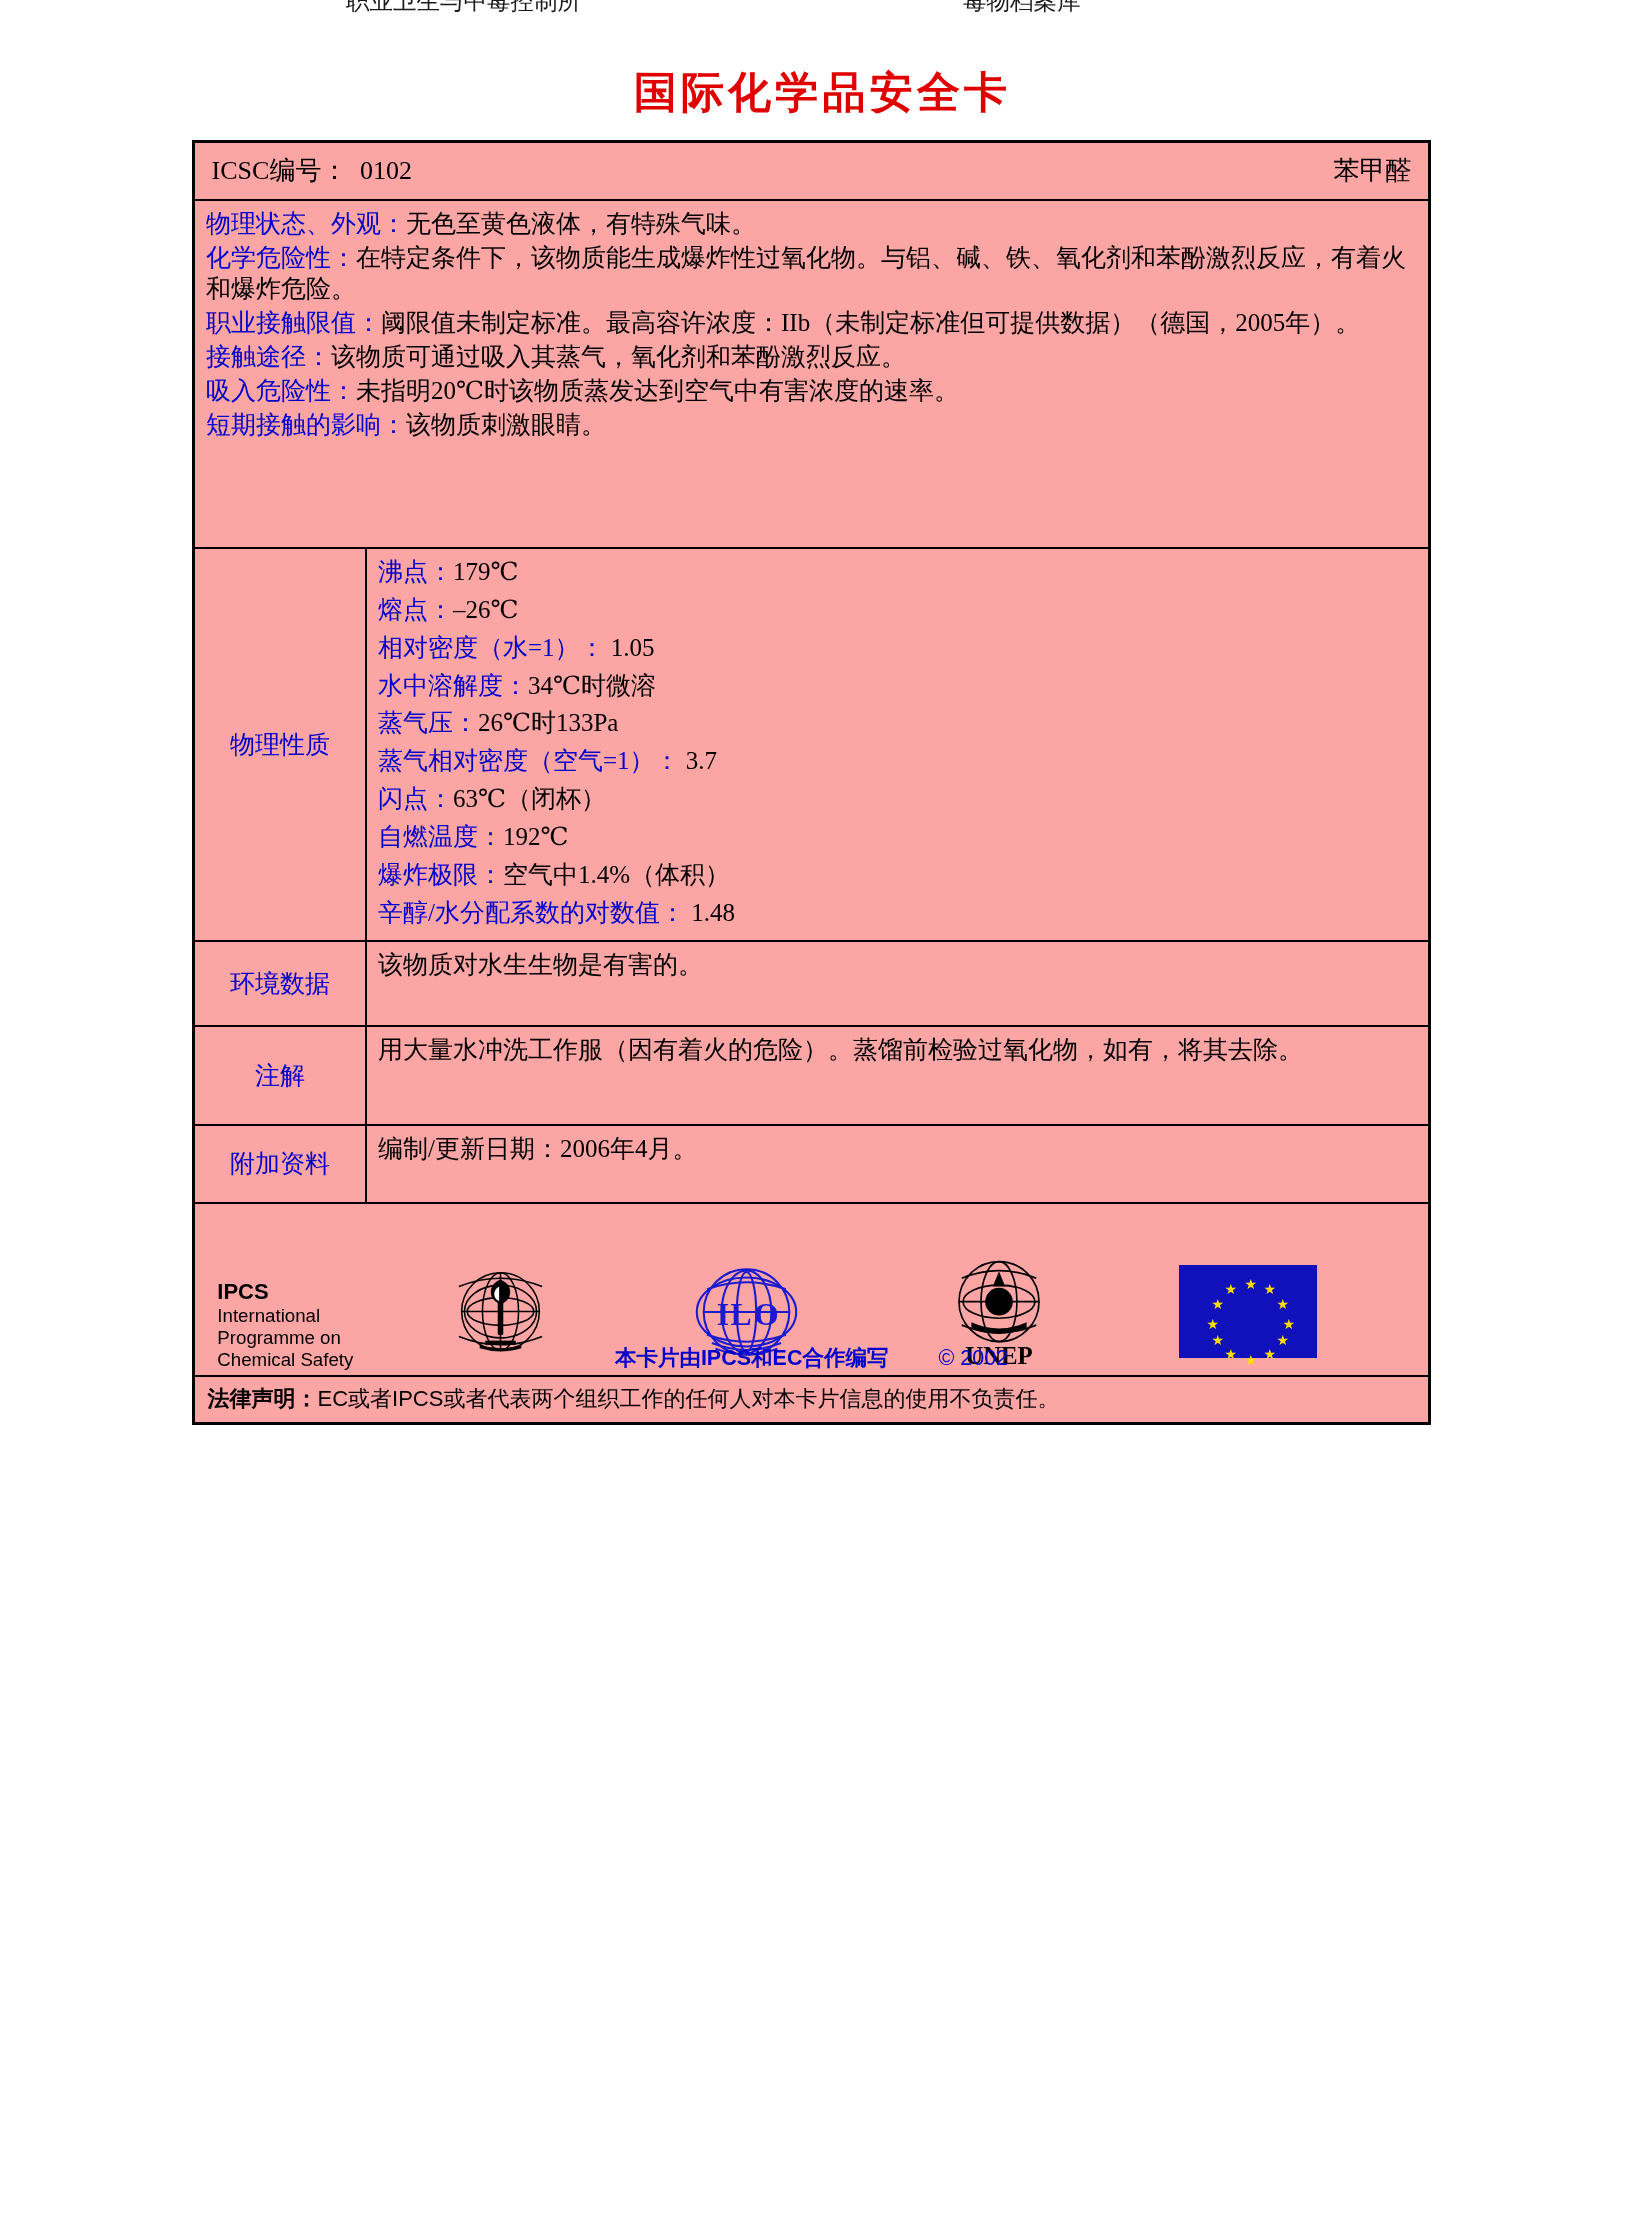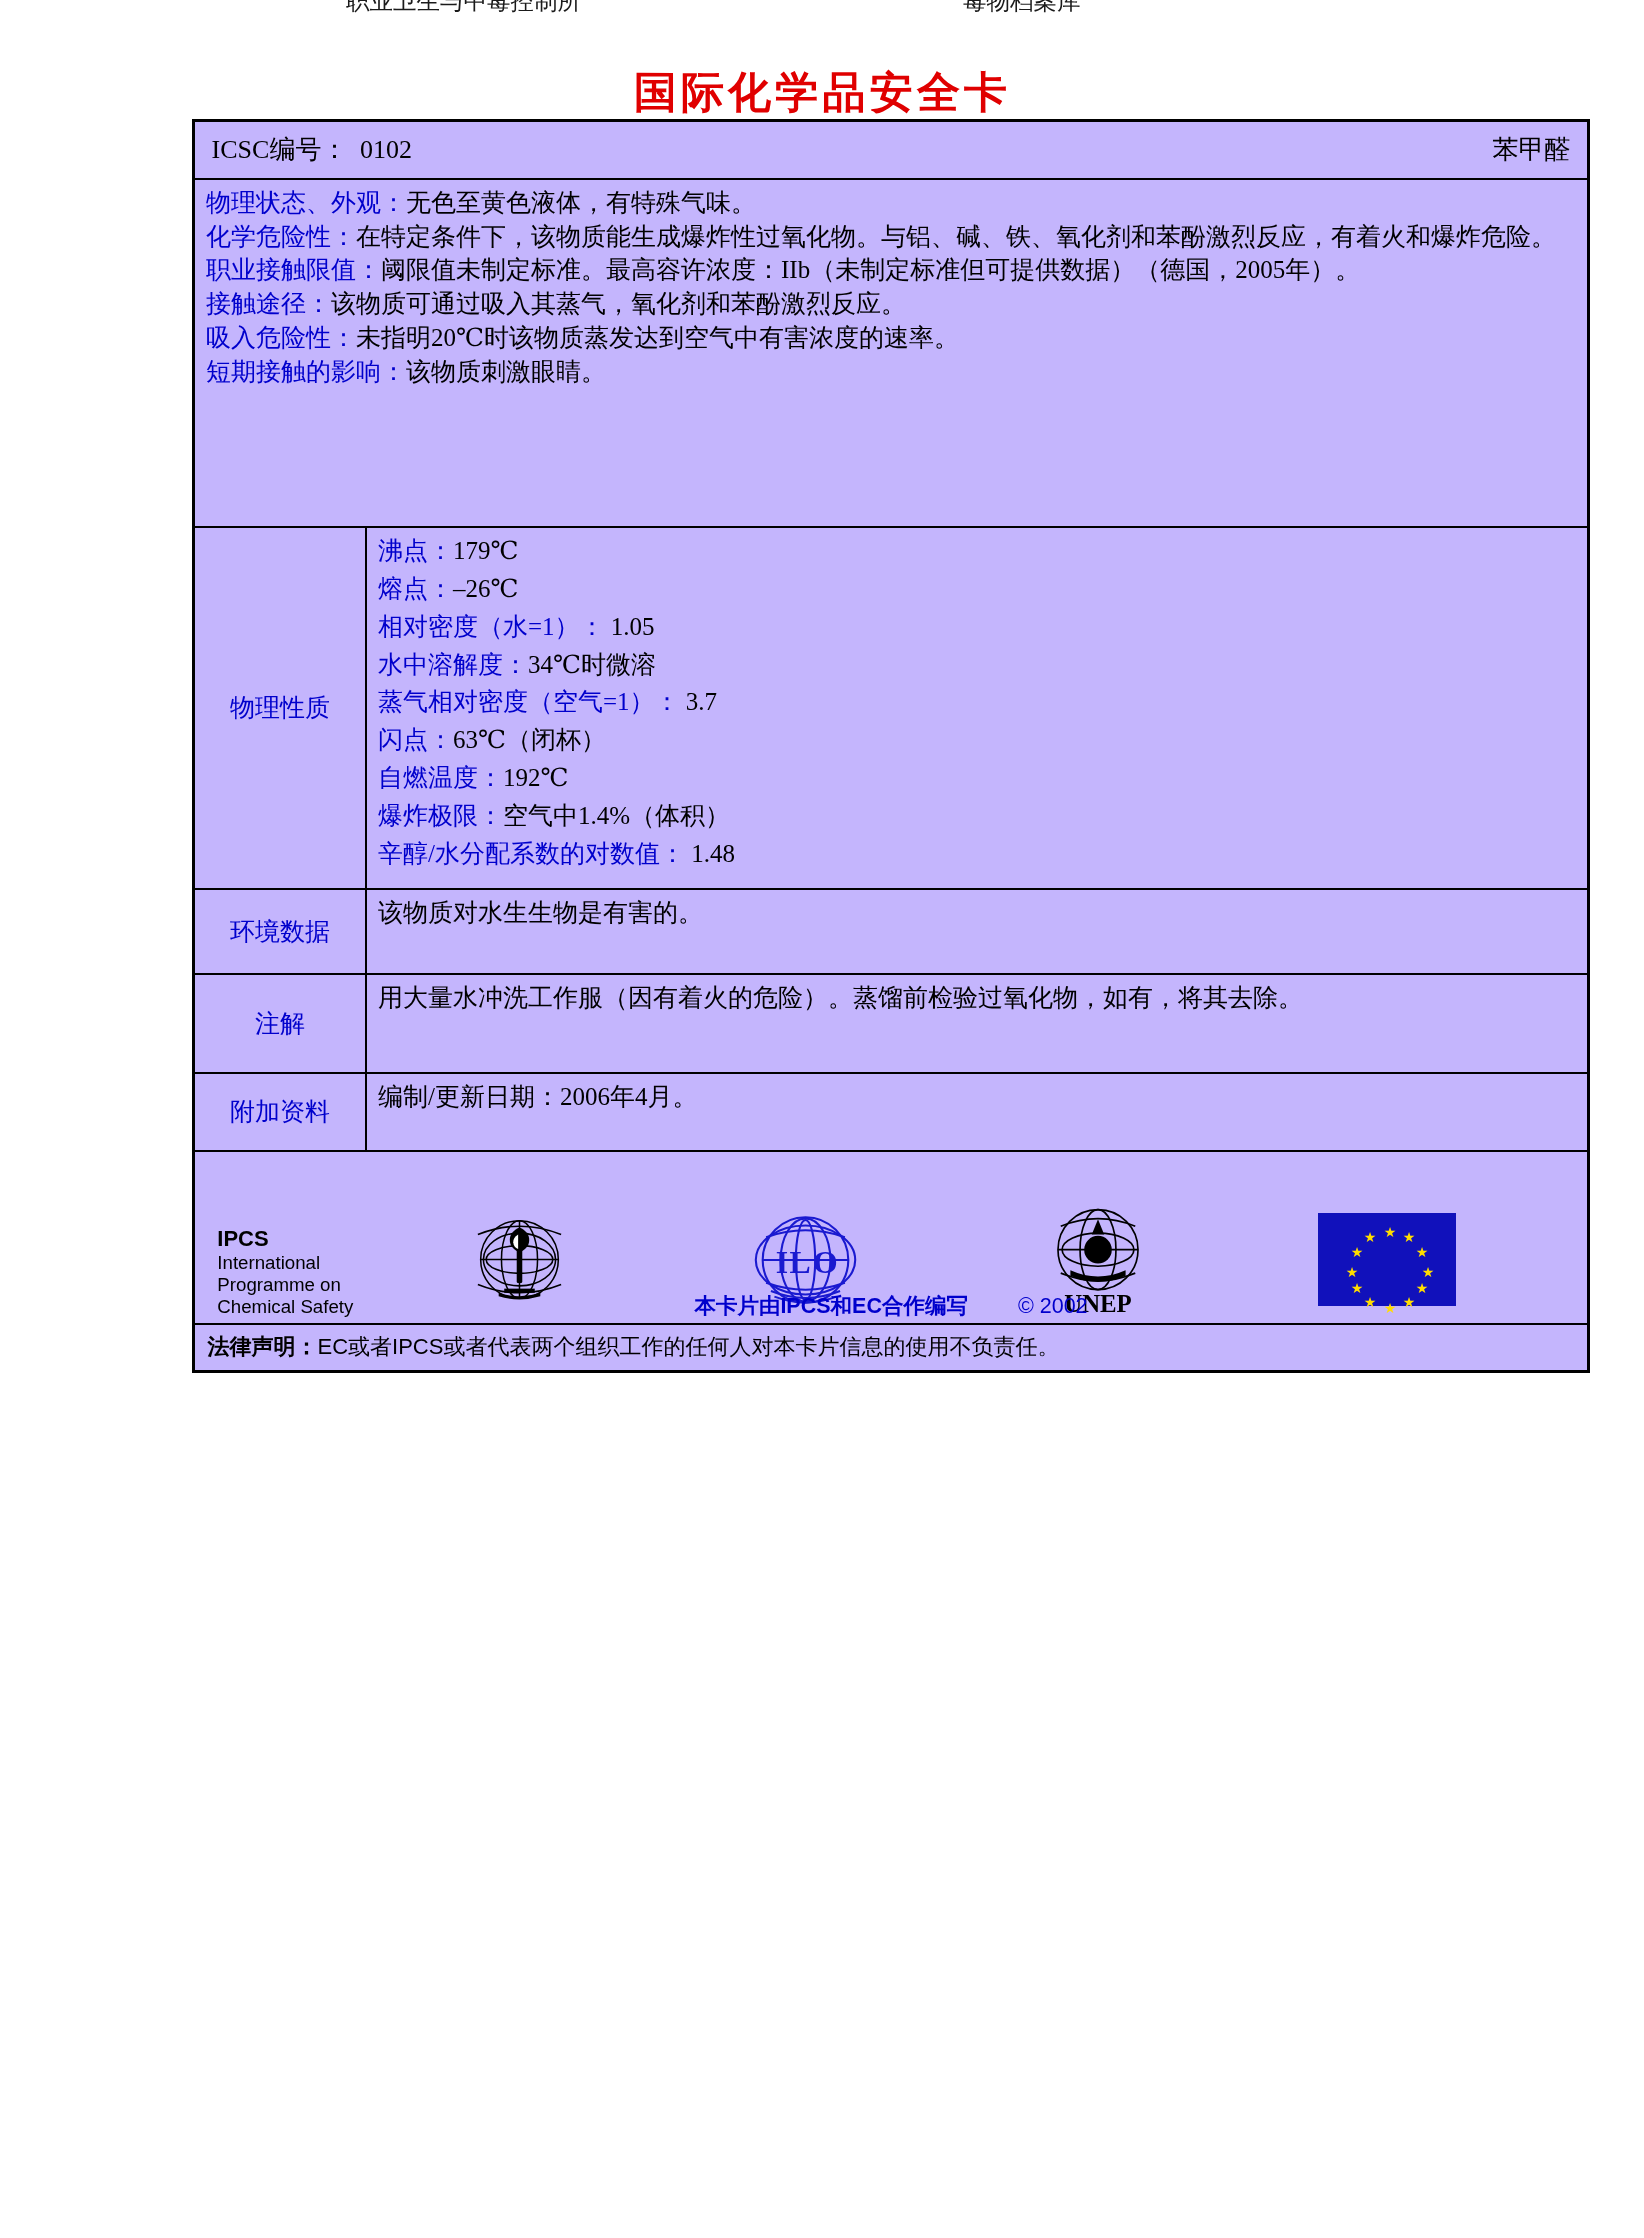--- a/index.html
+++ b/index.html
@@ -51,25 +51,25 @@
     text-align: center;
     font-size: 43px;
     font-weight: bold;
     color: #e00000;
     letter-spacing: 4.2px;
     font-family: "Liberation Serif", "DejaVu Serif", serif;
   }
   .card {
     position: absolute;
     left: 192px;
-    top: 119px;
-    width: 1398px;
+    top: 140px;
+    width: 1239px;
     border: 3.5px solid #000000;
     box-sizing: border-box;
-    background: #c4b5fd;
+    background: #fca5a5;
   }
   .hdr {
     display: flex;
     justify-content: space-between;
     align-items: center;
     padding: 9.7px 16.6px 11px 16.6px;
     border-bottom: 2.1px solid #000;
     font-size: 26px;
     color: #000;
   }
@@ -226,20 +226,23 @@
           <span class="k">沸点：</span><span>179℃</span>
         </p>
         <p>
           <span class="k">熔点：</span><span>–26℃</span>
         </p>
         <p>
           <span class="k">相对密度（水=1）：</span><span> 1.05</span>
         </p>
         <p>
           <span class="k">水中溶解度：</span><span>34℃时微溶</span>
+        </p>
+        <p>
+          <span class="k">蒸气压：</span><span>26℃时133Pa</span>
         </p>
         <p>
           <span class="k">蒸气相对密度（空气=1）：</span><span> 3.7</span>
         </p>
         <p>
           <span class="k">闪点：</span><span>63℃（闭杯）</span>
         </p>
         <p>
           <span class="k">自燃温度：</span><span>192℃</span>
         </p>

